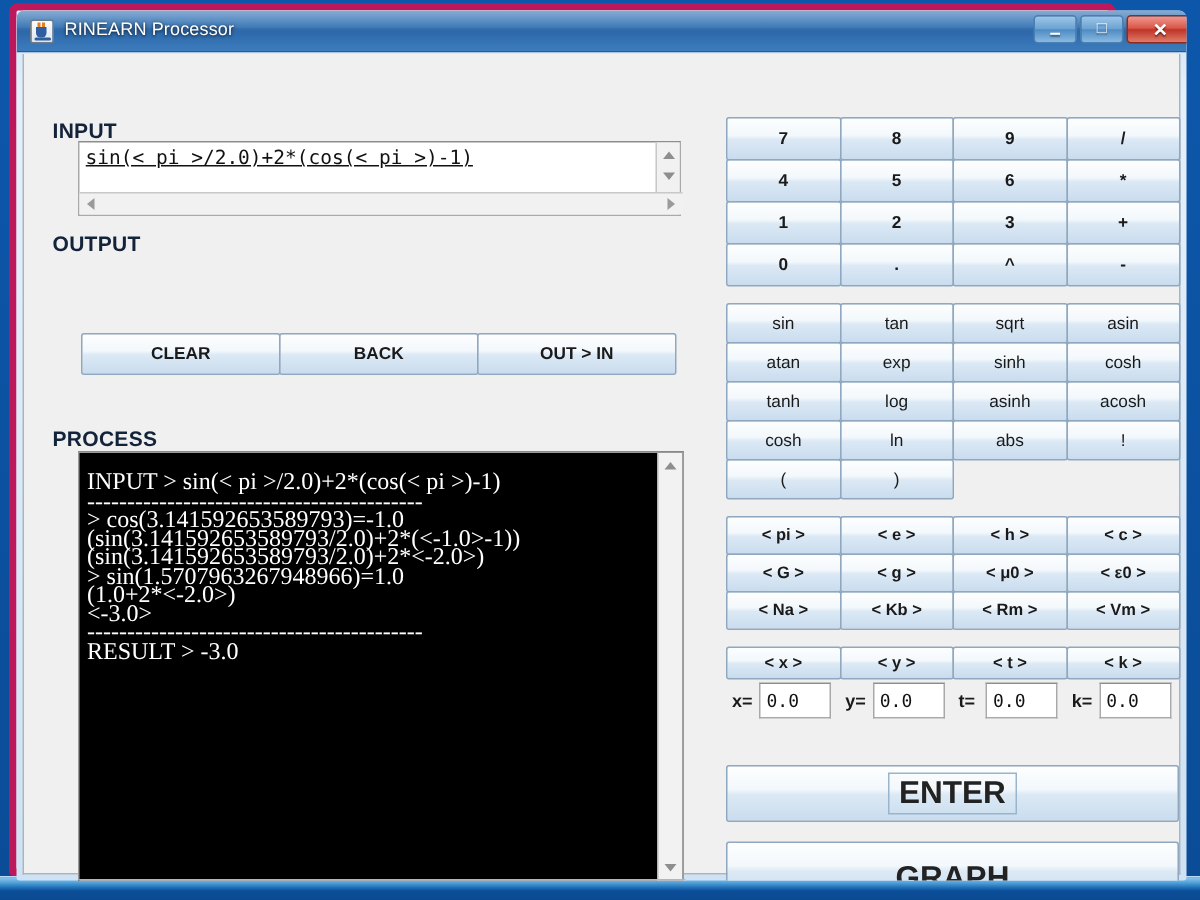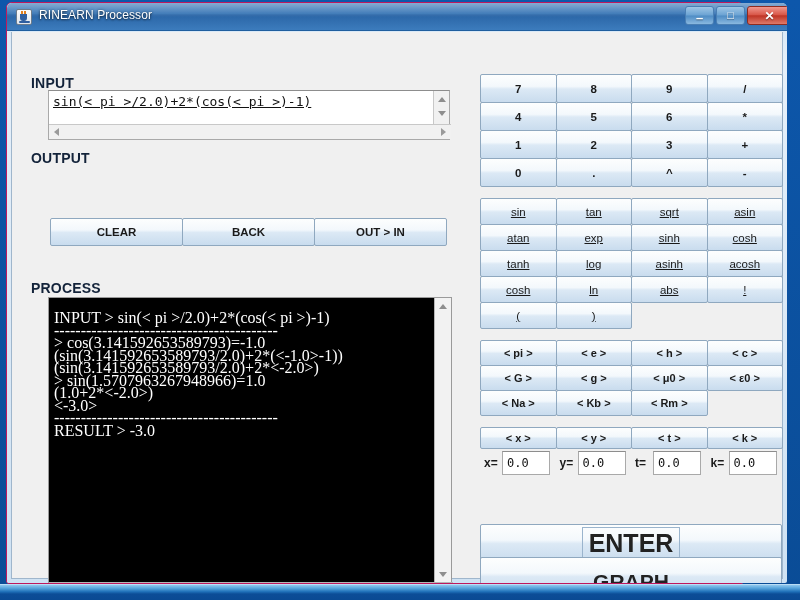--- a/index.html
+++ b/index.html
@@ -19,21 +19,21 @@
     position: absolute; left: 0; bottom: 0; width: 800px; height: 16px;
     background: linear-gradient(180deg,#8fc7ee 0%, #5aa7dd 20%, #1e6fb8 45%, #0c4d97 60%, #0a4a93 100%);
     border-top: 1px solid #b9ddf5;
   }
 
   
   #window {
     position: absolute;
     left: 6px; top: 2px;
     width: 738px; height: 582px;
-    border: 1px solid #be185d;
+    border: 5px solid #be185d;
     border-radius: 6px 6px 3px 3px;
     background: #d7e7f6;
     box-shadow: 0 0 0 1px rgba(255,255,255,0.45) inset;
     padding: 12px;
   }
   #frame-inner {
     position: absolute; left: 0; top: 0; width: 780px; height: 580px;
     border-radius: 5px 5px 2px 2px;
     background: linear-gradient(180deg,#cfe2f3 0%, #e6f0fa 10%, #cfe2f3 100%);
     overflow: hidden;
@@ -196,39 +196,39 @@
   }
 
   
   #right-panel { position:absolute; left: 468px; top: 42px; width: 302px; }
   .grid { display:grid; gap: 0; }
   .g4 { grid-template-columns: repeat(4, 1fr); }
   .grid .sw-btn { height: 30px; margin-right:-1px; margin-bottom:-1px; }
   .blockgap { height: 12px; }
 
   #num-grid .sw-btn { height: 29px; font-weight: bold; }
-  #fn-grid .sw-btn { height: 27px; text-decoration: underline; }
+  #fn-grid .sw-btn { height: 27px; }
   #const-grid .sw-btn { height: 26px; font-weight: bold; font-size: 11px; }
   #var-grid .sw-btn { height: 22px; font-weight: bold; font-size: 11px; }
 
   #var-fields {
     display:flex; align-items:center; margin-top: 3px; width: 302px;
   }
   .var-unit { display:flex; align-items:center; width: 75.5px; }
   .var-unit .lbl {
     font-size: 12px; font-weight: bold; color:#1a1a1a; width: 22px;
     padding-left: 4px;
   }
   .var-unit .sw-field {
     width: 48px; height: 24px; font-size: 12px; padding-left: 4px;
   }
 
   #enter-btn {
     position:absolute; left: 468px; top: 474px; width: 302px; height: 38px;
-    font-size: 25px; font-weight: bold; color:#222;margin-top:18px;
+    font-size: 21px; font-weight: bold; color:#222;
   }
   #enter-btn .focus-ring {
     border: 1px solid #9ab4cd; padding: 1px 6px;
   }
   #graph-btn {
     position:absolute; left: 468px; top: 525px; width: 302px; height: 38px;
     font-size: 21px; font-weight: bold; color:#222;align-items:flex-end;
   }
 </style>
 </head>
@@ -356,20 +356,21 @@
         <div class="sw-btn">&lt; e &gt;</div>
         <div class="sw-btn">&lt; h &gt;</div>
         <div class="sw-btn">&lt; c &gt;</div>
         <div class="sw-btn">&lt; G &gt;</div>
         <div class="sw-btn">&lt; g &gt;</div>
         <div class="sw-btn">&lt; μ0 &gt;</div>
         <div class="sw-btn">&lt; ε0 &gt;</div>
         <div class="sw-btn">&lt; Na &gt;</div>
         <div class="sw-btn">&lt; Kb &gt;</div>
         <div class="sw-btn">&lt; Rm &gt;</div>
+        <div class="sw-btn">&lt; Vm &gt;</div>
       </div>
 
       <div class="blockgap"></div>
 
       <div class="grid g4" id="var-grid">
         <div class="sw-btn">&lt; x &gt;</div>
         <div class="sw-btn">&lt; y &gt;</div>
         <div class="sw-btn">&lt; t &gt;</div>
         <div class="sw-btn">&lt; k &gt;</div>
       </div>

